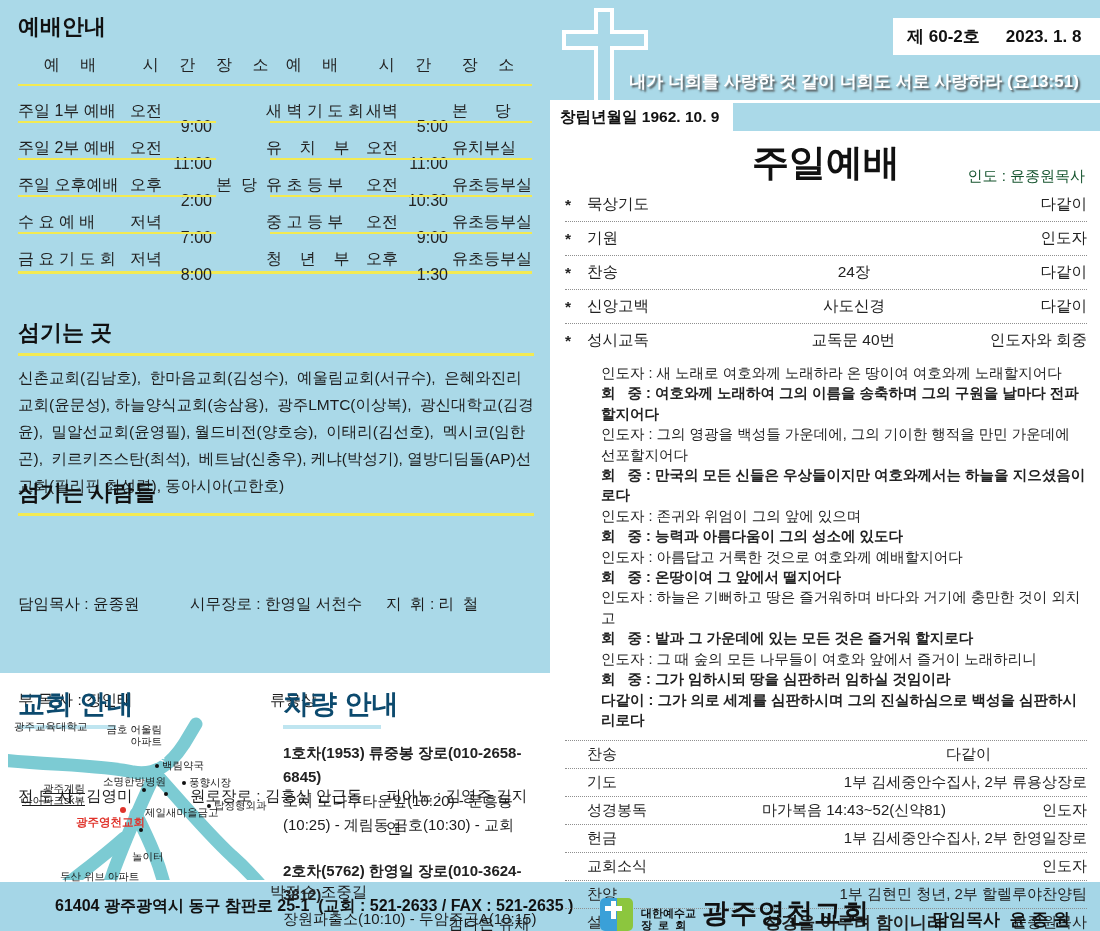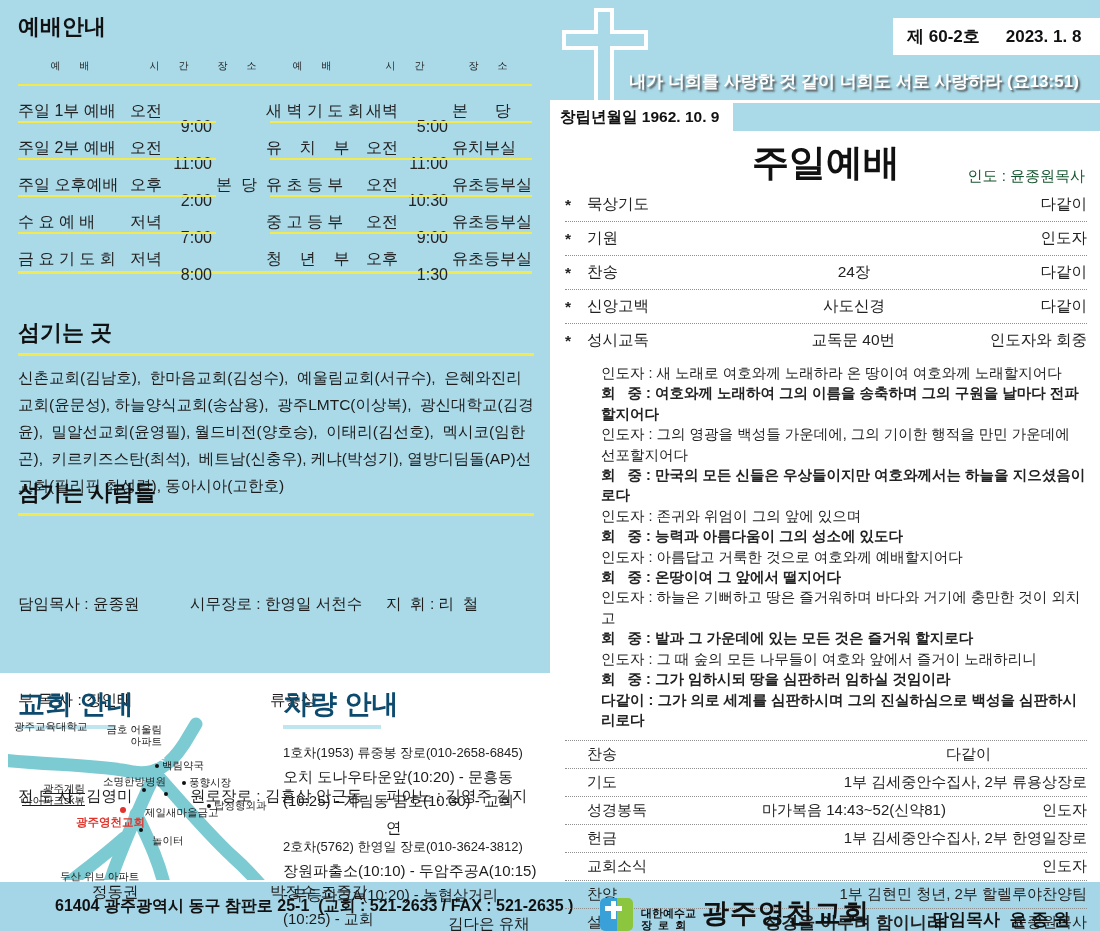--- a/index.html
+++ b/index.html
@@ -10,21 +10,21 @@
   .white-left{left:0;top:673px;width:550px;height:209px;background:#ffffff;}
   .white-right{left:550px;top:131px;width:550px;height:751px;background:#ffffff;}
   .footer-band{left:0;top:882px;width:1100px;height:49px;background:#a5d6e7;}
 
   
   .sec-title{font-size:22px;font-weight:bold;color:#111;}
   .wg{left:18px;top:12px;width:514px;}
   .wg-table{margin-top:5px;border-bottom:3px solid #f3ea52;}
   .wg-row{display:grid;grid-template-columns:112px 38px 48px 50px 100px 38px 48px 80px;
           height:37px;align-items:center;font-size:16px;position:relative;white-space:pre;}
-  .wg-head{border-bottom:2px solid #f3ea52;font-size:10px;}
+  .wg-head{border-bottom:2px solid #f3ea52;font-size:16px;}
   .wg-head .hc{text-align:center;letter-spacing:8px;}
   .wg-row .t-r{text-align:right;padding-right:4px;margin-top:32px;}
   .ul-l{position:absolute;left:0;bottom:0;width:198px;height:2px;background:#f3ea52;}
   .ul-r{position:absolute;left:252px;right:0;bottom:0;height:2px;background:#f3ea52;}
   .wg-row:last-child .ul-l,.wg-row:last-child .ul-r{display:none;}
 
   .sp{left:18px;top:318px;width:516px;}
   .yellow-ul{height:3px;background:#f3ea52;margin:5px 0 8px 0;}
   .sp-text{font-size:15.5px;line-height:27px;white-space:pre-wrap;color:#1c1c1c;}
 
@@ -43,21 +43,21 @@
   .map svg{position:absolute;left:0;top:0;}
   .map-label{position:absolute;font-size:10.5px;color:#1a1a1a;line-height:12px;white-space:pre;}
   .map-label.center{text-align:right;}
   .map-road{color:#ffffff;font-weight:bold;}
   .map-church{color:#e0342c;font-weight:bold;font-size:11.5px;}
   .map-dot{position:absolute;width:4px;height:4px;border-radius:50%;background:#111;}
   .map-dot.red{background:#e0342c;width:6px;height:6px;}
 
   .vg{left:283px;top:686px;width:262px;}
   .vg-body{margin-top:12px;font-size:15px;line-height:24px;}
-  .vg-bus{font-weight:normal;font-size:13px;margin-top:10px;}
+  .vg-bus{font-weight:bold;font-size:15px;margin-top:10px;}
   .vg-route{white-space:pre-wrap;color:#1c1c1c;width:258px;}
 
   .addr{left:55px;top:882px;width:495px;height:49px;display:flex;align-items:center;
         font-size:16px;font-weight:bold;color:#111;white-space:pre;}
 
   
   .cross-wrap{left:556px;top:4px;width:100px;height:100px;}
   .white-line{left:550px;top:100px;width:550px;height:3px;background:#ffffff;}
   .issue-box{left:893px;top:18px;width:207px;height:37px;background:#ffffff;
              display:flex;align-items:center;padding-left:14px;box-sizing:border-box;
@@ -181,21 +181,20 @@
 </div>
 
 <div class="abs pe">
   <div class="sec-title">섬기는 사람들</div>
   <div class="yellow-ul"></div>
   <div class="pe-cols">
     <div class="pe-col pe-c1">
       <div class="pe-line">담임목사 : 윤종원</div>
       <div class="pe-line">부 목 사 : 장인태</div>
       <div class="pe-line">전 도 사 : 김영미</div>
-      <div class="pe-line cont">정동권</div>
       
     </div>
     <div class="pe-col pe-c2">
       <div class="pe-line">시무장로 : 한영일 서천수</div>
       <div class="pe-line cont">류용상</div>
       <div class="pe-line">원로장로 : 김홍삼 안근동</div>
       <div class="pe-line cont">박정수 조중길</div>
       
       
       
@@ -236,21 +235,21 @@
   <div class="map-label" style="left:181px;top:64px;">풍향시장</div>
   <div class="map-dot" style="left:156px;top:80px;"></div>
   <div class="map-label" style="left:137px;top:94px;">제일새마을금고</div>
   <div class="map-dot" style="left:199px;top:92px;"></div>
   <div class="map-label" style="left:206px;top:87px;">탑정형외과</div>
   <div class="map-label center" style="left:7px;top:70px;width:70px;text-decoration:underline;">광주계림
 아이파크sk뷰</div>
   <div class="map-dot red" style="left:112px;top:95px;"></div>
   <div class="map-label map-church" style="left:68px;top:104px;">광주영천교회</div>
   <div class="map-dot" style="left:131px;top:116px;"></div>
-  <div class="map-label" style="left:124px;top:122px;margin-left:20px;">놀이터</div>
+  <div class="map-label" style="left:124px;top:138px;">놀이터</div>
   <div class="map-label map-road" style="left:216px;top:118px;transform:rotate(45deg);">두암지구입구</div>
   <div class="map-label" style="left:52px;top:158px;">두산 위브 아파트</div>
 </div>
 
 <div class="abs vg">
   <div class="vg-title">차량 안내</div>
   <div class="cyan-ul"></div>
   <div class="vg-body">
     <div class="vg-bus">1호차(1953) 류중봉 장로(010-2658-6845)</div>
     <div class="vg-route">오치 도나우타운앞(10:20) - 문흥동(10:25) - 계림동 금호(10:30) - 교회</div>

